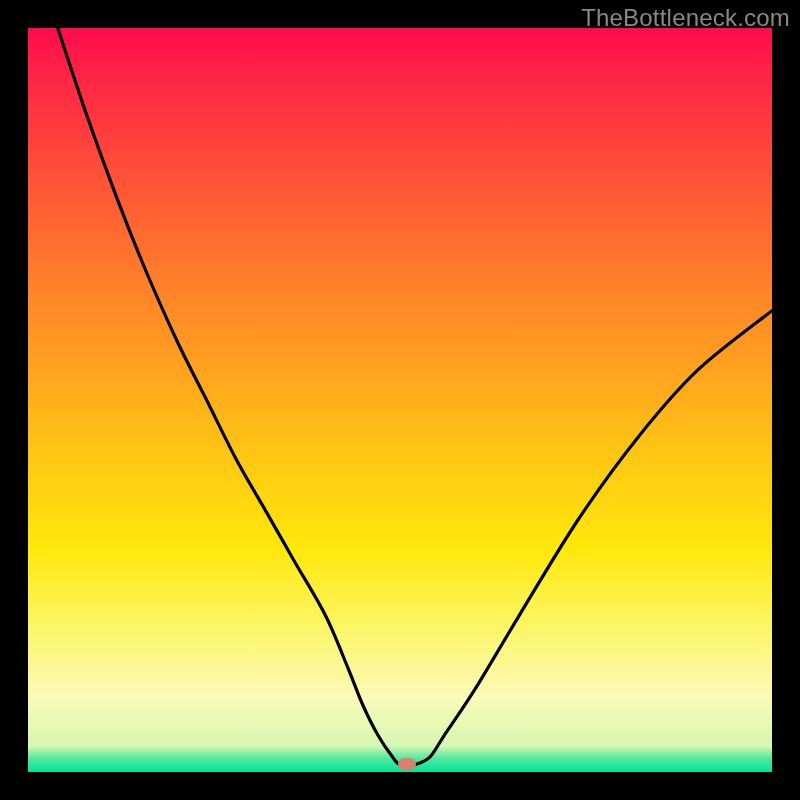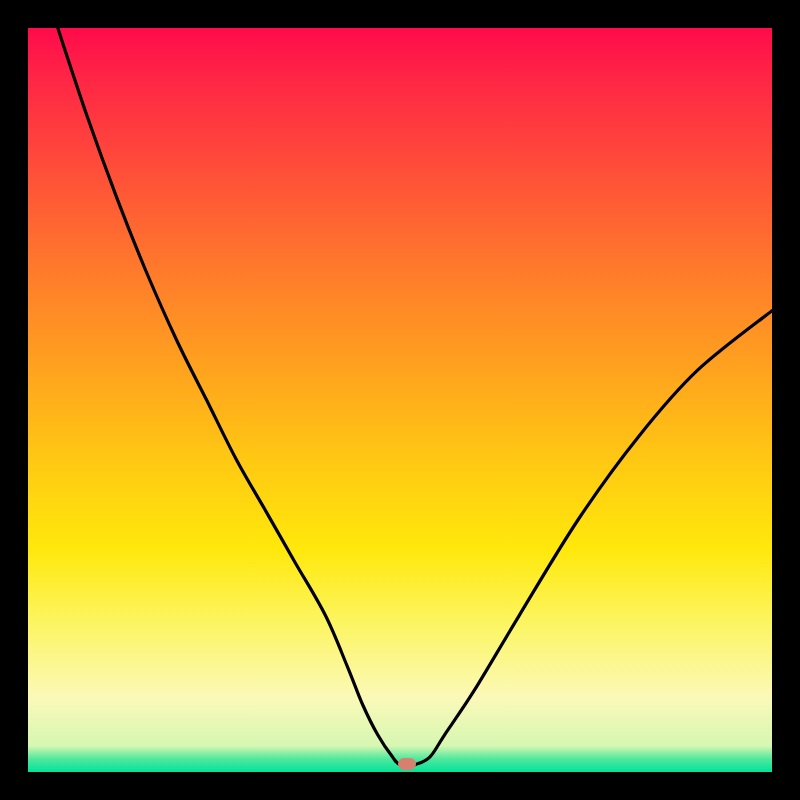--- a/index.html
+++ b/index.html
@@ -72,20 +72,21 @@
     border-radius: 6px;
     background: #d88070;
     z-index: 11;
     transform: translate(-50%, -50%);
   }
 </style>
 </head>
 <body>
 
 <div class="frame">
+  <div class="watermark">TheBottleneck.com</div>
 
   <div class="plot">
     <div class="gradient"></div>
 
     <svg class="curve" viewBox="0 0 744 744" preserveAspectRatio="none">
       <path id="curve-path" d="M 29.8 0.0 C 34.7 14.9, 49.6 60.8, 59.5 89.3 C 69.4 117.8, 79.4 145.1, 89.3 171.1 C 99.2 197.2, 109.1 222.0, 119.0 245.5 C 129.0 269.1, 138.9 291.4, 148.8 312.5 C 158.7 333.6, 168.6 352.2, 178.6 372.0 C 188.5 391.8, 198.4 412.9, 208.3 431.5 C 218.2 450.1, 228.2 466.2, 238.1 483.6 C 248.0 501.0, 257.9 518.3, 267.8 535.7 C 277.8 553.0, 288.9 570.4, 297.6 587.8 C 306.3 605.1, 313.7 625.0, 319.9 639.8 C 326.1 654.7, 329.8 665.9, 334.8 677.0 C 339.8 688.2, 344.7 698.1, 349.7 706.8 C 354.6 715.5, 360.8 724.2, 364.6 729.1 C 368.3 734.1, 368.3 735.3, 372.0 736.6 C 375.7 737.8, 381.9 737.8, 386.9 736.6 C 391.8 735.3, 396.8 734.1, 401.8 729.1 C 406.7 724.2, 409.2 718.0, 416.6 706.8 C 424.1 695.6, 434.0 682.0, 446.4 662.2 C 458.8 642.3, 473.7 616.3, 491.0 587.8 C 508.4 559.2, 530.7 520.8, 550.6 491.0 C 570.4 461.3, 590.2 434.0, 610.1 409.2 C 629.9 384.4, 647.3 363.3, 669.6 342.2 C 691.9 321.2, 731.6 292.6, 744.0 282.7" fill="none" stroke="#000" stroke-width="3.2" stroke-linecap="round"></path>
     </svg>
 
     <div class="marker" id="marker" style="left: 379.44px; top: 735.816px;"></div>
   </div>

